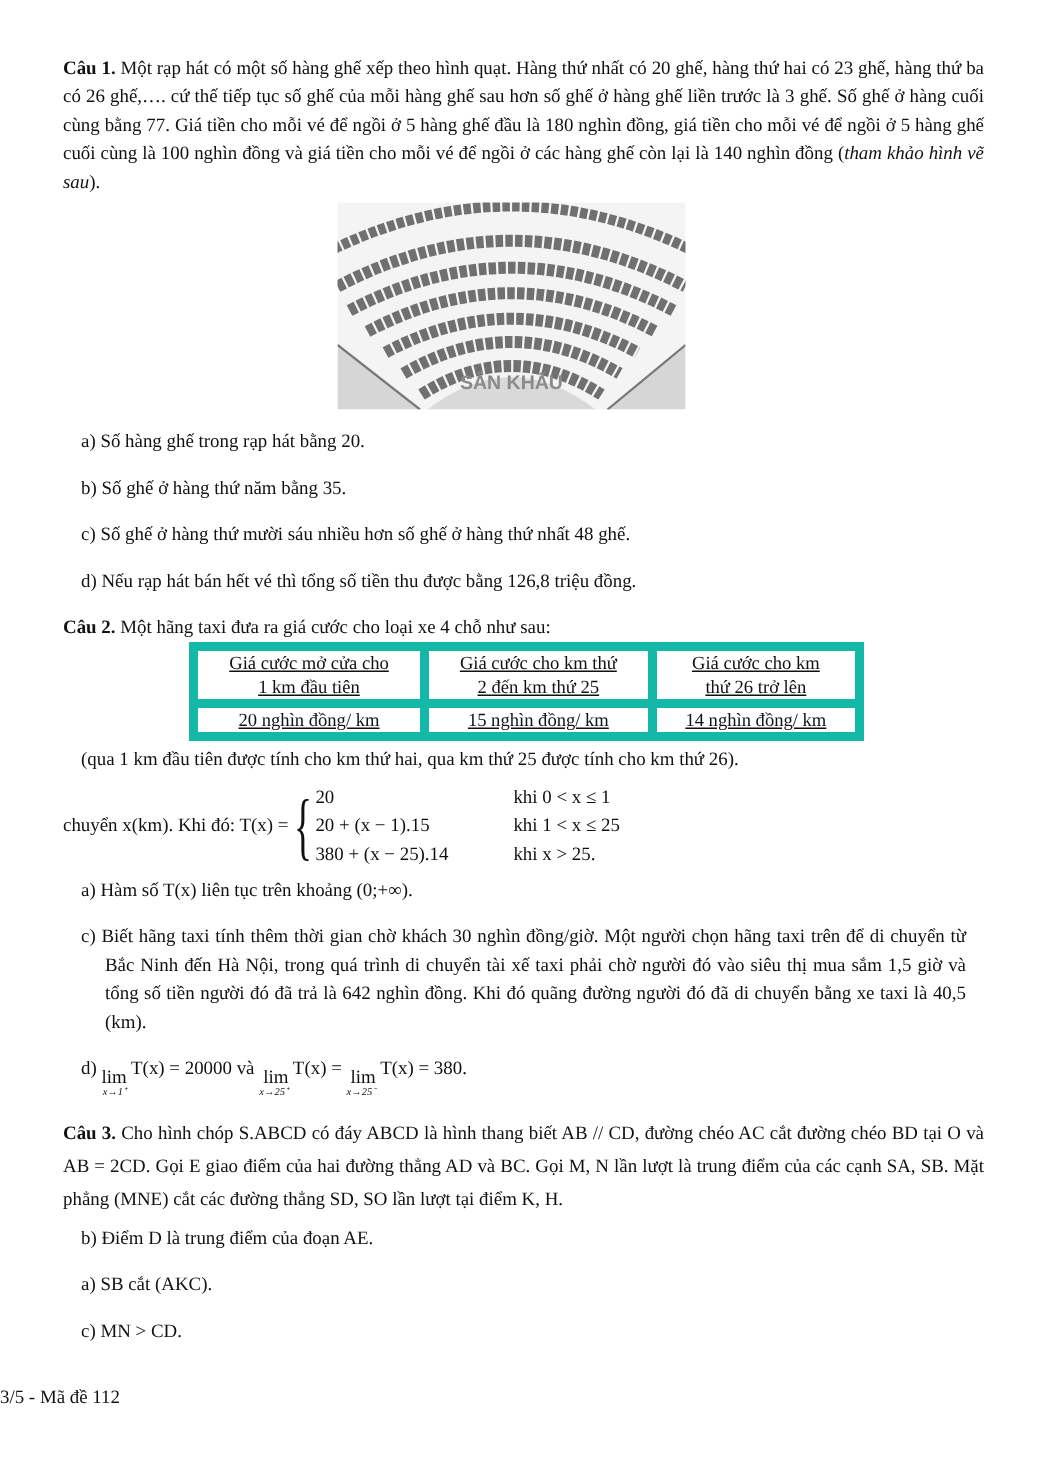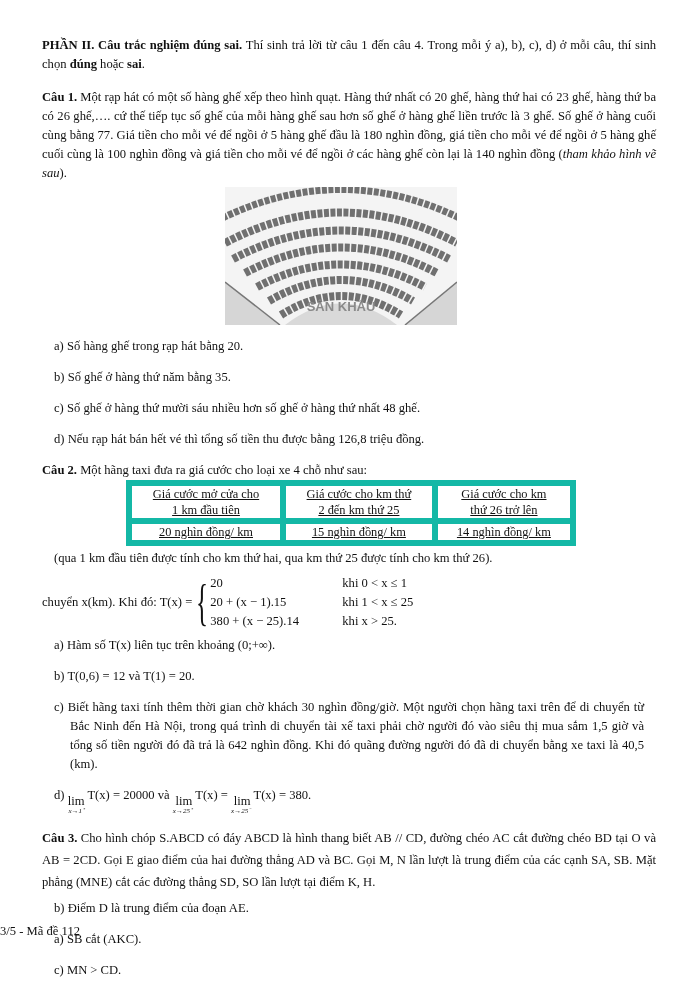--- a/index.html
+++ b/index.html
@@ -27,25 +27,20 @@
   .cases { display: grid; grid-template-columns: 132px 120px; row-gap: 1px; line-height: 18px; }
   .footer { position: absolute; top: 924px; left: 0; width: 694px; font-size: 12.6px; }
   .lim { display: inline-flex; flex-direction: column; align-items: flex-end; vertical-align: -6px; line-height: 12px; }
   .lim .sub { font-size: 7px; font-style: italic; line-height: 8px; }
 </style>
 </head>
 <body>
 
 <div class="page">
 
-  <div class="block">
-    <p>
-      <span class="b">PHẦN II. Câu trắc nghiệm đúng sai.</span><span> Thí sinh trả lời từ câu 1 đến câu 4. Trong mỗi ý a), b), c), d) ở mỗi câu, thí sinh chọn </span><span class="b">đúng</span><span> hoặc </span><span class="b">sai</span><span>.</span>
-    </p>
-  </div>
 
   <div>
     <p>
       <span class="b">Câu 1.</span><span> Một rạp hát có một số hàng ghế xếp theo hình quạt. Hàng thứ nhất có 20 ghế, hàng thứ hai có 23 ghế, hàng thứ ba có 26 ghế,…. cứ thế tiếp tục số ghế của mỗi hàng ghế sau hơn số ghế ở hàng ghế liền trước là 3 ghế. Số ghế ở hàng cuối cùng bằng 77. Giá tiền cho mỗi vé để ngồi ở 5 hàng ghế đầu là 180 nghìn đồng, giá tiền cho mỗi vé để ngồi ở 5 hàng ghế cuối cùng là 100 nghìn đồng và giá tiền cho mỗi vé để ngồi ở các hàng ghế còn lại là 140 nghìn đồng (</span><span class="i">tham khảo hình vẽ sau</span><span>).</span>
     </p>
 
     <div class="figure">
       <svg width="232" height="138" viewBox="0 0 232 138">
         <defs>
           <pattern id="seats" width="6" height="6" patternUnits="userSpaceOnUse">
@@ -103,21 +98,20 @@
         <span>20</span>
         <span>khi 0 &lt; x ≤ 1</span>
         <span>20 + (x − 1).15</span>
         <span>khi 1 &lt; x ≤ 25</span>
         <span>380 + (x − 25).14</span>
         <span>khi x &gt; 25.</span>
       </div>
     </div>
 
     <p class="item" style="margin-top:4px;">a) Hàm số T(x) liên tục trên khoảng (0;+∞).</p>
-    <p class="item" style="margin-top:6px;">b) T(0,6) = 12 và T(1) = 20.</p>
     <p class="item indent" style="margin-top:6px;">c) Biết hãng taxi tính thêm thời gian chờ khách 30 nghìn đồng/giờ. Một người chọn hãng taxi trên để di chuyển từ Bắc Ninh đến Hà Nội, trong quá trình di chuyển tài xế taxi phải chờ người đó vào siêu thị mua sắm 1,5 giờ và tổng số tiền người đó đã trả là 642 nghìn đồng. Khi đó quãng đường người đó đã di chuyển bằng xe taxi là 40,5 (km).</p>
     <p class="item" style="margin-top:6px;">
       <span>d)</span>
       <span class="lim">
           <span>lim</span>
           <span class="sub">x→1⁺</span>
         </span>
       <span>T(x) = 20000 và</span>
       <span class="lim">
           <span>lim</span>

